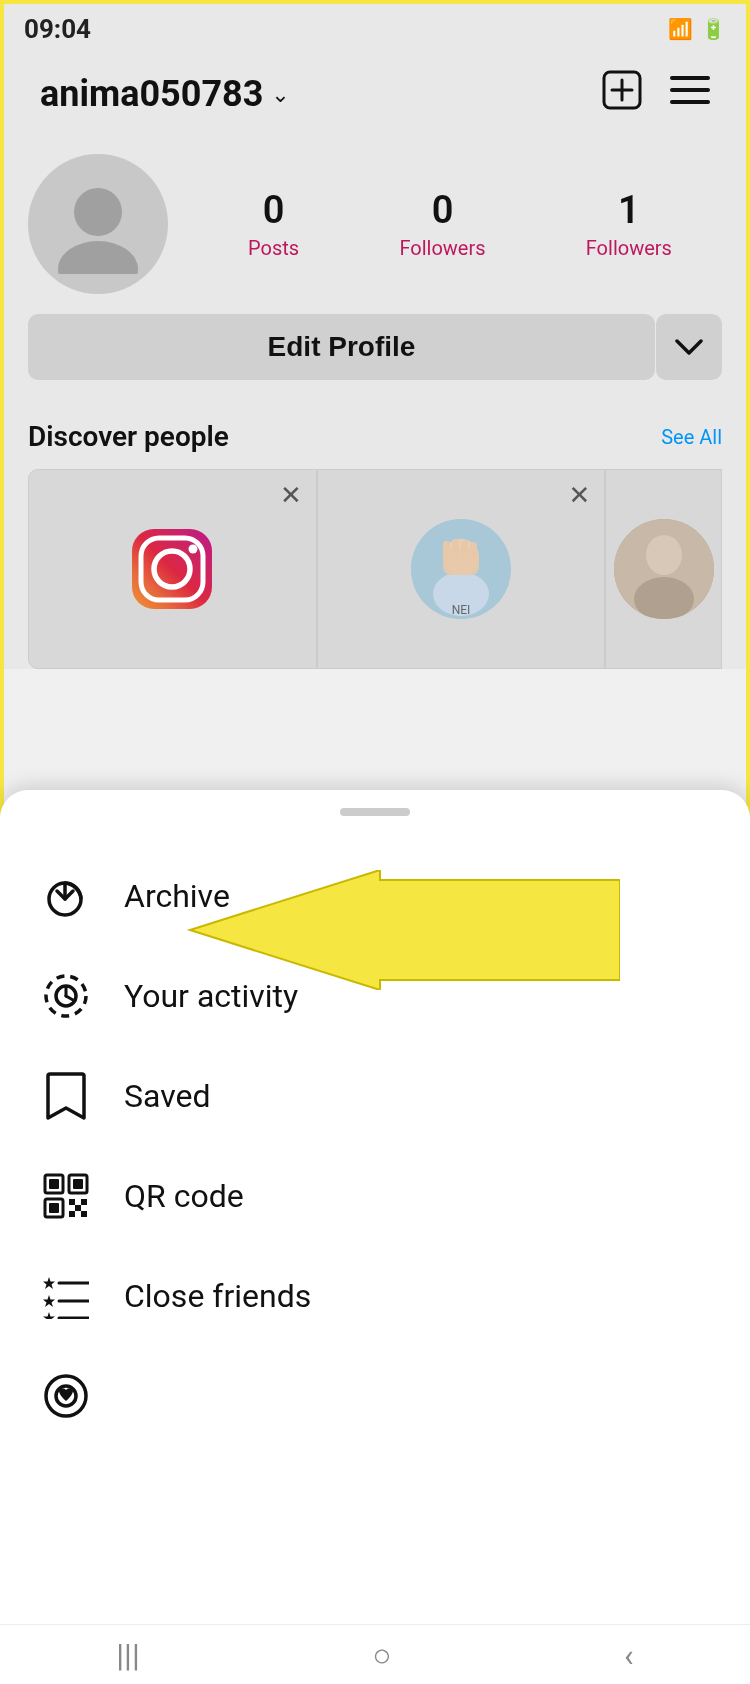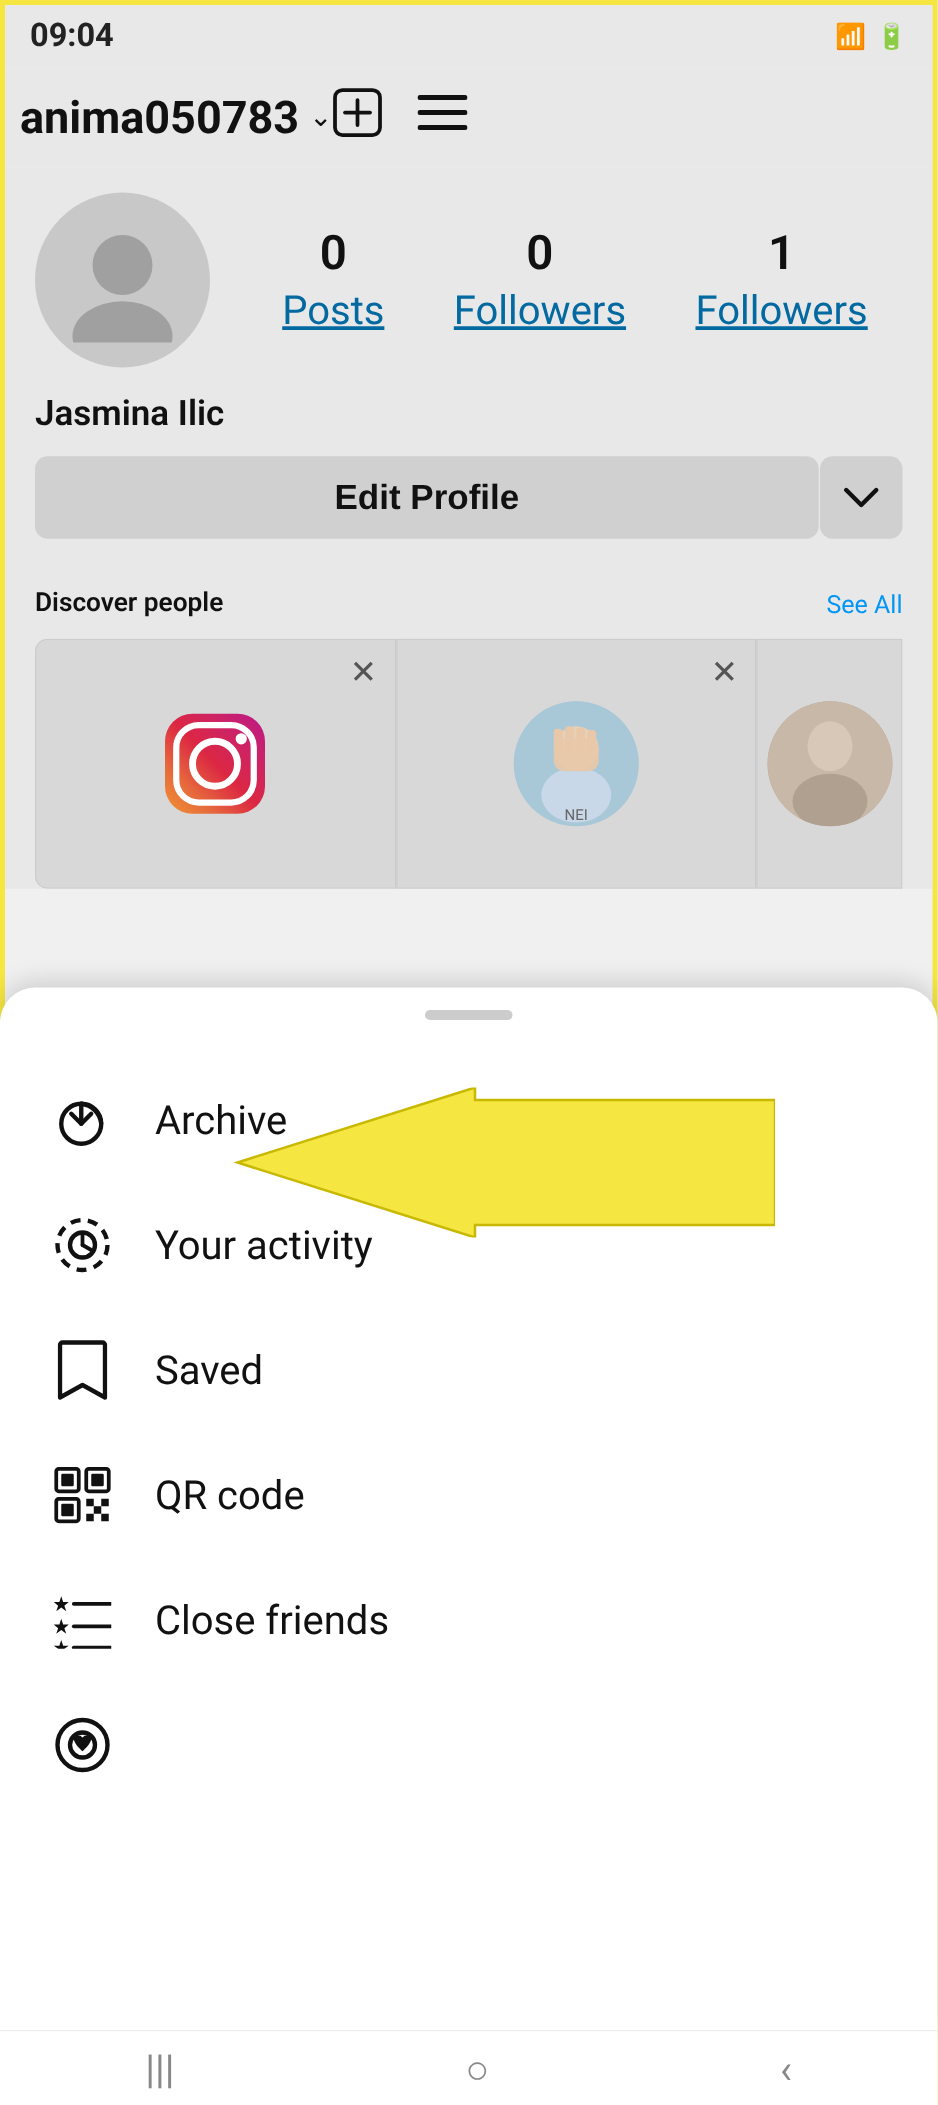--- a/index.html
+++ b/index.html
@@ -35,21 +35,22 @@
       color: #222;
     }
 
     
     .top-nav {
       width: 100%;
       height: 80px;
       background: #e8e8e8;
       display: flex;
       align-items: center;
-      padding: 0 12px;
+      justify-content: space-between;
+      padding: 0 36px;
     }
     .username-area {
       display: flex;
       align-items: center;
       gap: 8px;
     }
     .username {
       font-size: 36px;
       font-weight: 700;
       color: #111;
@@ -104,23 +105,22 @@
       flex-direction: column;
       align-items: center;
       gap: 4px;
     }
     .stat-number {
       font-size: 38px;
       font-weight: 600;
       color: #111;
     }
     .stat-label {
-      font-size: 32px;
-      color: #0369a1;
-      text-decoration: underline;
+      font-size: 20px;
+      color: #be185d;
     }
     .display-name {
       font-size: 28px;
       font-weight: 600;
       color: #111;
       margin-bottom: 18px;
     }
     .profile-buttons {
       display: flex;
       gap: 1px;
@@ -156,21 +156,21 @@
       background: #e8e8e8;
       padding: 0 24px 0;
     }
     .discover-header {
       display: flex;
       justify-content: space-between;
       align-items: center;
       margin-bottom: 16px;
     }
     .discover-title {
-      font-size: 21px;
+      font-size: 28px;
       font-weight: 600;
       color: #111;
     }
     .see-all {
       font-size: 20px;
       color: #0095f6;
       cursor: pointer;
     }
     .discover-cards {
       display: flex;
@@ -337,21 +337,20 @@
       <div class="stat-item">
         <span class="stat-number">0</span>
         <span class="stat-label">Followers</span>
       </div>
       <div class="stat-item">
         <span class="stat-number">1</span>
         <span class="stat-label">Followers</span>
       </div>
     </div>
   </div>
-  <div class="display-name">Jasmina Ilic</div>
   <div class="profile-buttons">
     <button class="edit-profile-btn">Edit Profile</button>
     <button class="dropdown-btn">
       <svg width="28" height="20" viewBox="0 0 28 20" fill="none">
         <polyline points="2,4 14,16 26,4" stroke="#111" stroke-width="3.5" stroke-linecap="round" stroke-linejoin="round" fill="none"></polyline>
       </svg>
     </button>
   </div>
 </div>
 

